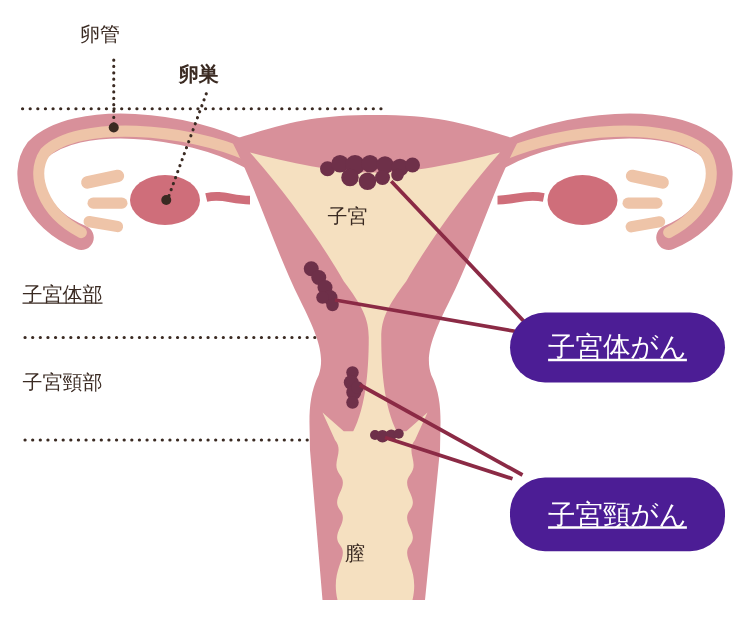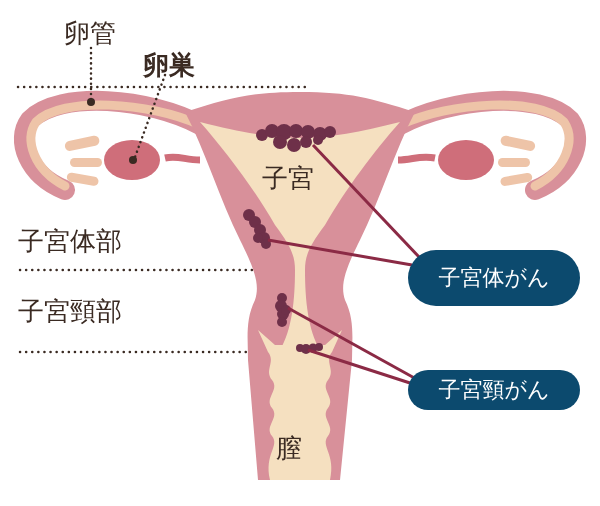--- a/index.html
+++ b/index.html
@@ -1,20 +1,20 @@
 <!DOCTYPE html>
 <html><head>
 <meta charset="utf-8">
 <style>
   html, body { margin: 0; padding: 0; background: #ffffff; }
   body { width: 600px; height: 506px; overflow: hidden; position: relative; font-family: "DejaVu Sans", sans-serif; }
   svg { position: absolute; left: 0; top: 0; }
-  .lbl { position: absolute; color: #3a2a22; font-size: 26px; white-space: nowrap; line-height: 1; }
-  .pill { position: absolute; background: #0c4a6e; color: #ffffff; border-radius: 28px; font-size: 22px;
-          display: flex; align-items: center; justify-content: center; white-space: nowrap; }
+  .lbl { position: absolute; color: #3a2a22; font-size: 16px; white-space: nowrap; line-height: 1; }
+  .pill { position: absolute; background: #4c1d95; color: #ffffff; border-radius: 28px; font-size: 22px;
+          display: flex; align-items: center; justify-content: center; white-space: nowrap; text-decoration: underline; }
 </style>
 </head>
 <body>
 
 <svg width="600" height="506" viewBox="0 0 600 506">
 
   <line x1="18" y1="87" x2="308" y2="87" stroke="#3a2a22" stroke-width="2.5" stroke-dasharray="0.1 6" stroke-linecap="round"></line>
   <line x1="20" y1="270" x2="292" y2="270" stroke="#3a2a22" stroke-width="2.5" stroke-dasharray="0.1 6" stroke-linecap="round"></line>
   <line x1="20" y1="352" x2="292" y2="352" stroke="#3a2a22" stroke-width="2.5" stroke-dasharray="0.1 6" stroke-linecap="round"></line>
 
@@ -110,18 +110,18 @@
 
   <line x1="91" y1="48" x2="91" y2="100" stroke="#3a2a22" stroke-width="2.5" stroke-dasharray="0.1 5" stroke-linecap="round"></line>
   <circle cx="91" cy="102" r="4" fill="#3a2a22"></circle>
   <line x1="165" y1="75" x2="135" y2="157" stroke="#3a2a22" stroke-width="2.5" stroke-dasharray="0.1 5" stroke-linecap="round"></line>
   <circle cx="133" cy="160" r="4" fill="#3a2a22"></circle>
 </svg>
 
 <div class="lbl" style="left:64px;top:20px;">卵管</div>
 <div class="lbl" style="left:143px;top:52px;font-weight:bold;">卵巣</div>
 <div class="lbl" style="left:262px;top:165px;">子宮</div>
-<div class="lbl" style="left:18px;top:228px;">子宮体部</div>
+<div class="lbl" style="left:18px;top:228px;text-decoration:underline;">子宮体部</div>
 <div class="lbl" style="left:18px;top:298px;">子宮頸部</div>
 <div class="lbl" style="left:276px;top:435px;">膣</div>
 
 <div class="pill" style="left:408px;top:250px;width:172px;height:56px;">子宮体がん</div>
-<div class="pill" style="left:408px;top:370px;width:172px;height:40px;">子宮頸がん</div>
+<div class="pill" style="left:408px;top:382px;width:172px;height:59px;">子宮頸がん</div>
 
 </body></html>

